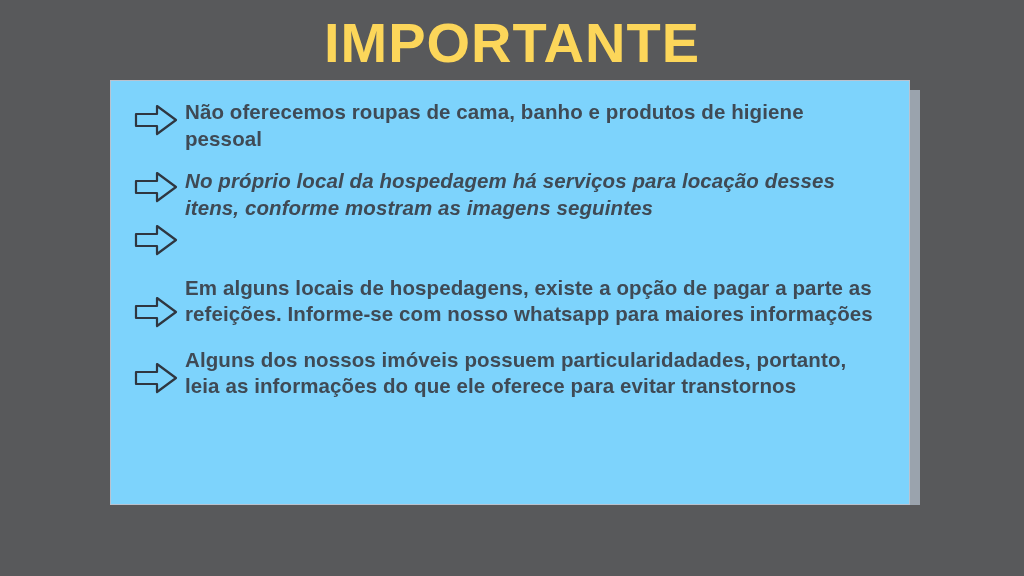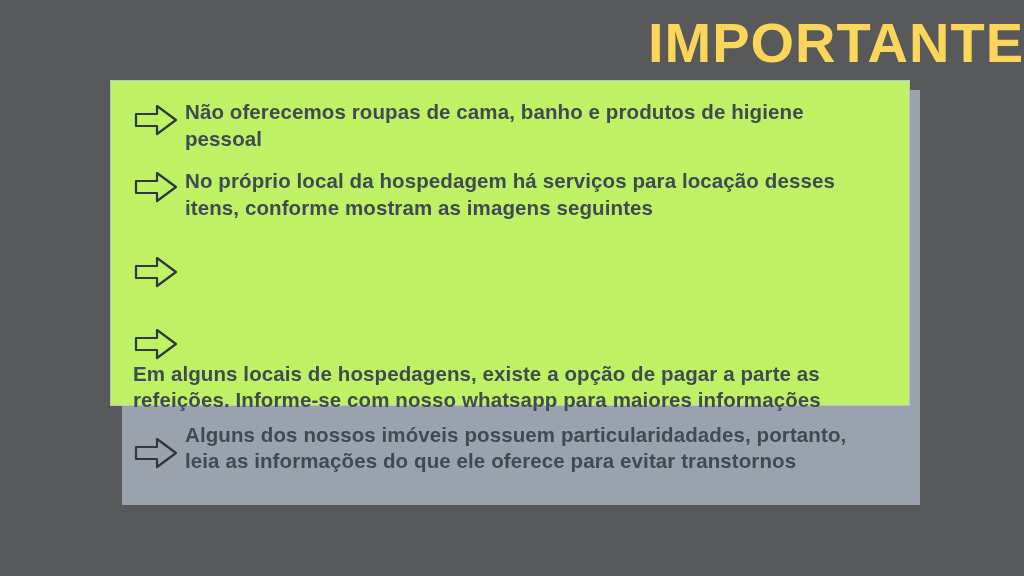--- a/index.html
+++ b/index.html
@@ -17,43 +17,43 @@
     position: relative;
     width: 1024px;
     height: 576px;
     background: #58595b;
   }
   .title {
     position: absolute;
     top: 14px;
     left: 0;
     width: 100%;
-    text-align: right;
+    text-align: center;
     font-size: 56px;
     font-weight: bold;
     color: #fcd65a;
     letter-spacing: 1px;
     line-height: 1.05;
     font-family: "Liberation Sans", sans-serif;
   }
   .panel-shadow {
     position: absolute;
     left: 122px;
     top: 90px;
     width: 798px;
     height: 415px;
     background: #9aa3ad;
   }
   .panel {
     position: absolute;
     left: 110px;
     top: 80px;
     width: 800px;
-    height: 326px;
-    background: #bef264;
+    height: 425px;
+    background: #7dd3fc;
     border: 1px solid #b9c2cf;
     box-sizing: border-box;
     padding: 18px 20px 0 22px;
   }
   .item {
     display: flex;
     align-items: flex-start;
     margin-bottom: 17px;
   }
   .item:last-child { margin-bottom: 8px; }
@@ -72,23 +72,23 @@
     line-height: 1.30;
     letter-spacing: 0.1px;
     max-width: 700px;
   }
   
   .item.a2 .arrow { margin-top: 2px; }
   .item.a3 .arrow { margin-top: 1px; }
   .item.a4 .arrow { margin-top: 20px; }
   .item.a5 .arrow { margin-top: 14px; }
   .item.a1 { margin-bottom: 16px; }
-  .item.a2 { margin-bottom: 32px; }
+  .item.a2 { margin-bottom: 0; font-style: italic; }
   .item.a3 { margin-bottom: 18px; }
-  .item.a4 { margin-bottom: 8px; flex-direction: column; }
+  .item.a4 { margin-bottom: 18px; }
 </style>
 </head>
 <body>
 
 <div class="slide">
 
   <div class="title">IMPORTANTE</div>
 
   <div class="panel-shadow"></div>
 

